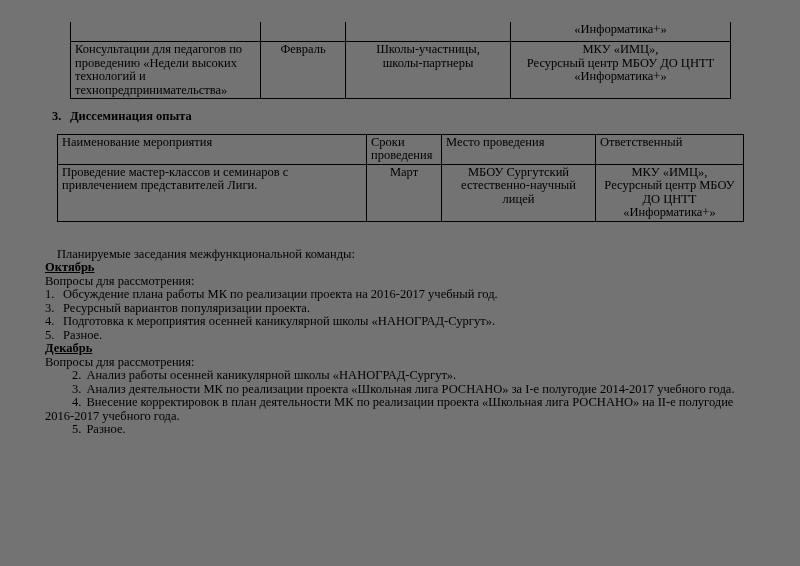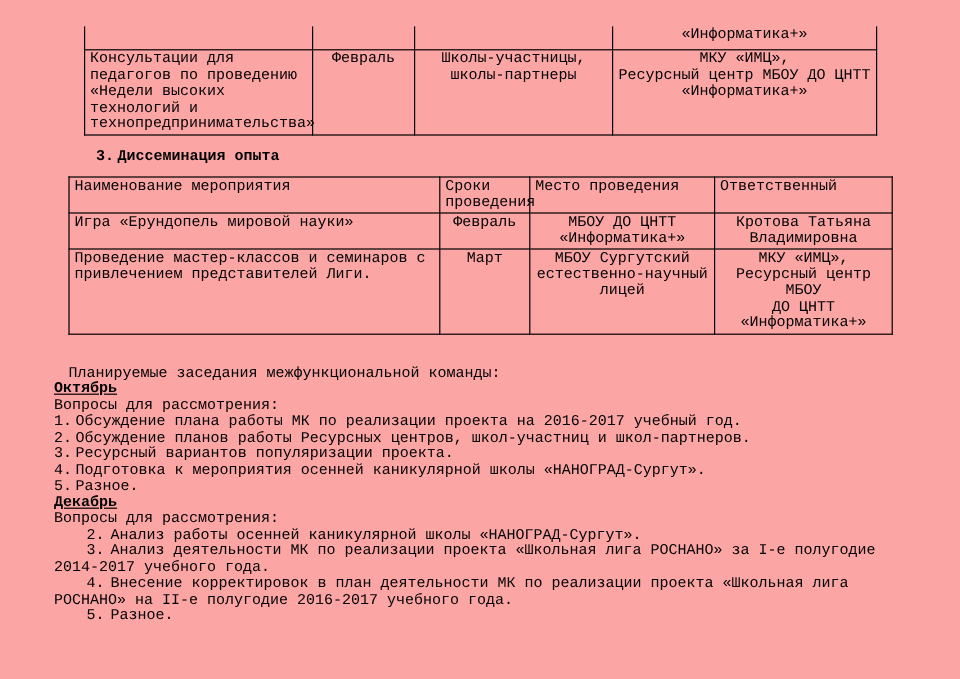--- a/index.html
+++ b/index.html
@@ -1,34 +1,34 @@
 <!DOCTYPE html>
 <html><head>
 <meta charset="utf-8">
 <style>
   html,body { margin:0; padding:0; background:#fff; }
   .page {
     position:relative;
     width:800px; height:566px;
-    background:#fca5a5;
+    background:#737373;
     color:#000;
-    font-family:Liberation Mono, monospace;
+    font-family:Liberation Serif, serif;
     font-size:12.5px;
     line-height:13.5px;
     overflow:hidden;
   }
   table { border-collapse:collapse; table-layout:fixed; }
   td { border:1px solid #000; vertical-align:top; padding:1px 4px; }
   .center { text-align:center; }
   .pre { white-space:pre-line; }
 
   .tbl1 { margin:22px 0 0 70px; width:660px; }
   .tbl1 tr.partial td { border-top:none; height:17px; }
 
-  .heading { font-weight:bold; margin:11px 0 10px 80px; }
+  .heading { font-weight:bold; margin:11px 0 10px 52px; }
   .sec-num { display:inline-block; width:18px; }
 
   .tbl2 { margin-left:57px; width:686px; }
   .tbl2 td.hdr { }
 
   .content { margin-top:26px; padding:0 48px 0 45px; }
   .content p, .content div { margin:0; }
   .intro { text-indent:12px; }
   .month { font-weight:bold; text-decoration:underline; }
   .oct-item { margin-left:50px; }
@@ -79,48 +79,39 @@
         <col style="width:148px">
     </colgroup>
     <tbody>
         <tr>
       <td class="hdr">Наименование мероприятия</td>
       <td class="hdr">Сроки проведения</td>
       <td class="hdr">Место проведения</td>
       <td class="hdr">Ответственный</td>
     </tr>
     <tr>
-      <td>Игра «Ерундопель мировой науки»</td>
-      <td class="center">Февраль</td>
-      <td class="center pre">МБОУ ДО ЦНТТ
-«Информатика+»</td>
-      <td class="center pre">Кротова Татьяна
-Владимировна</td>
-    </tr>
-    <tr>
       <td>Проведение мастер-классов и семинаров с привлечением представителей Лиги.</td>
       <td class="center">Март</td>
       <td class="center pre">МБОУ Сургутский
 естественно-научный лицей</td>
       <td class="center pre">МКУ «ИМЦ»,
 Ресурсный центр МБОУ
 ДО ЦНТТ
 «Информатика+»</td>
     </tr>
   </tbody>
     </table>
 
   <div class="content">
     <p class="intro">Планируемые заседания межфункциональной команды:</p>
 
     <p class="month">Октябрь</p>
     <p>Вопросы для рассмотрения:</p>
 
     <div class="oct-item"><span class="num">1.</span><span>Обсуждение плана работы МК по реализации проекта на 2016-2017 учебный год.</span></div>
-    <div class="oct-item"><span class="num">2.</span><span>Обсуждение планов работы Ресурсных центров, школ-участниц и школ-партнеров.</span></div>
     <div class="oct-item"><span class="num">3.</span><span>Ресурсный вариантов популяризации проекта.</span></div>
     <div class="oct-item"><span class="num">4.</span><span>Подготовка к мероприятия осенней каникулярной школы «НАНОГРАД-Сургут».</span></div>
     <div class="oct-item"><span class="num">5.</span><span>Разное.</span></div>
 
     <p class="month">Декабрь</p>
     <p>Вопросы для рассмотрения:</p>
 
     <p class="dec-item"><span class="num">2.</span><span>Анализ работы осенней каникулярной школы «НАНОГРАД-Сургут».</span></p>
     <p class="dec-item"><span class="num">3.</span><span>Анализ деятельности МК по реализации проекта «Школьная лига РОСНАНО» за I-е полугодие 2014-2017 учебного года.</span></p>
     <p class="dec-item"><span class="num">4.</span><span>Внесение корректировок в план деятельности МК по реализации проекта «Школьная лига РОСНАНО» на II-е полугодие 2016-2017 учебного года.</span></p>

